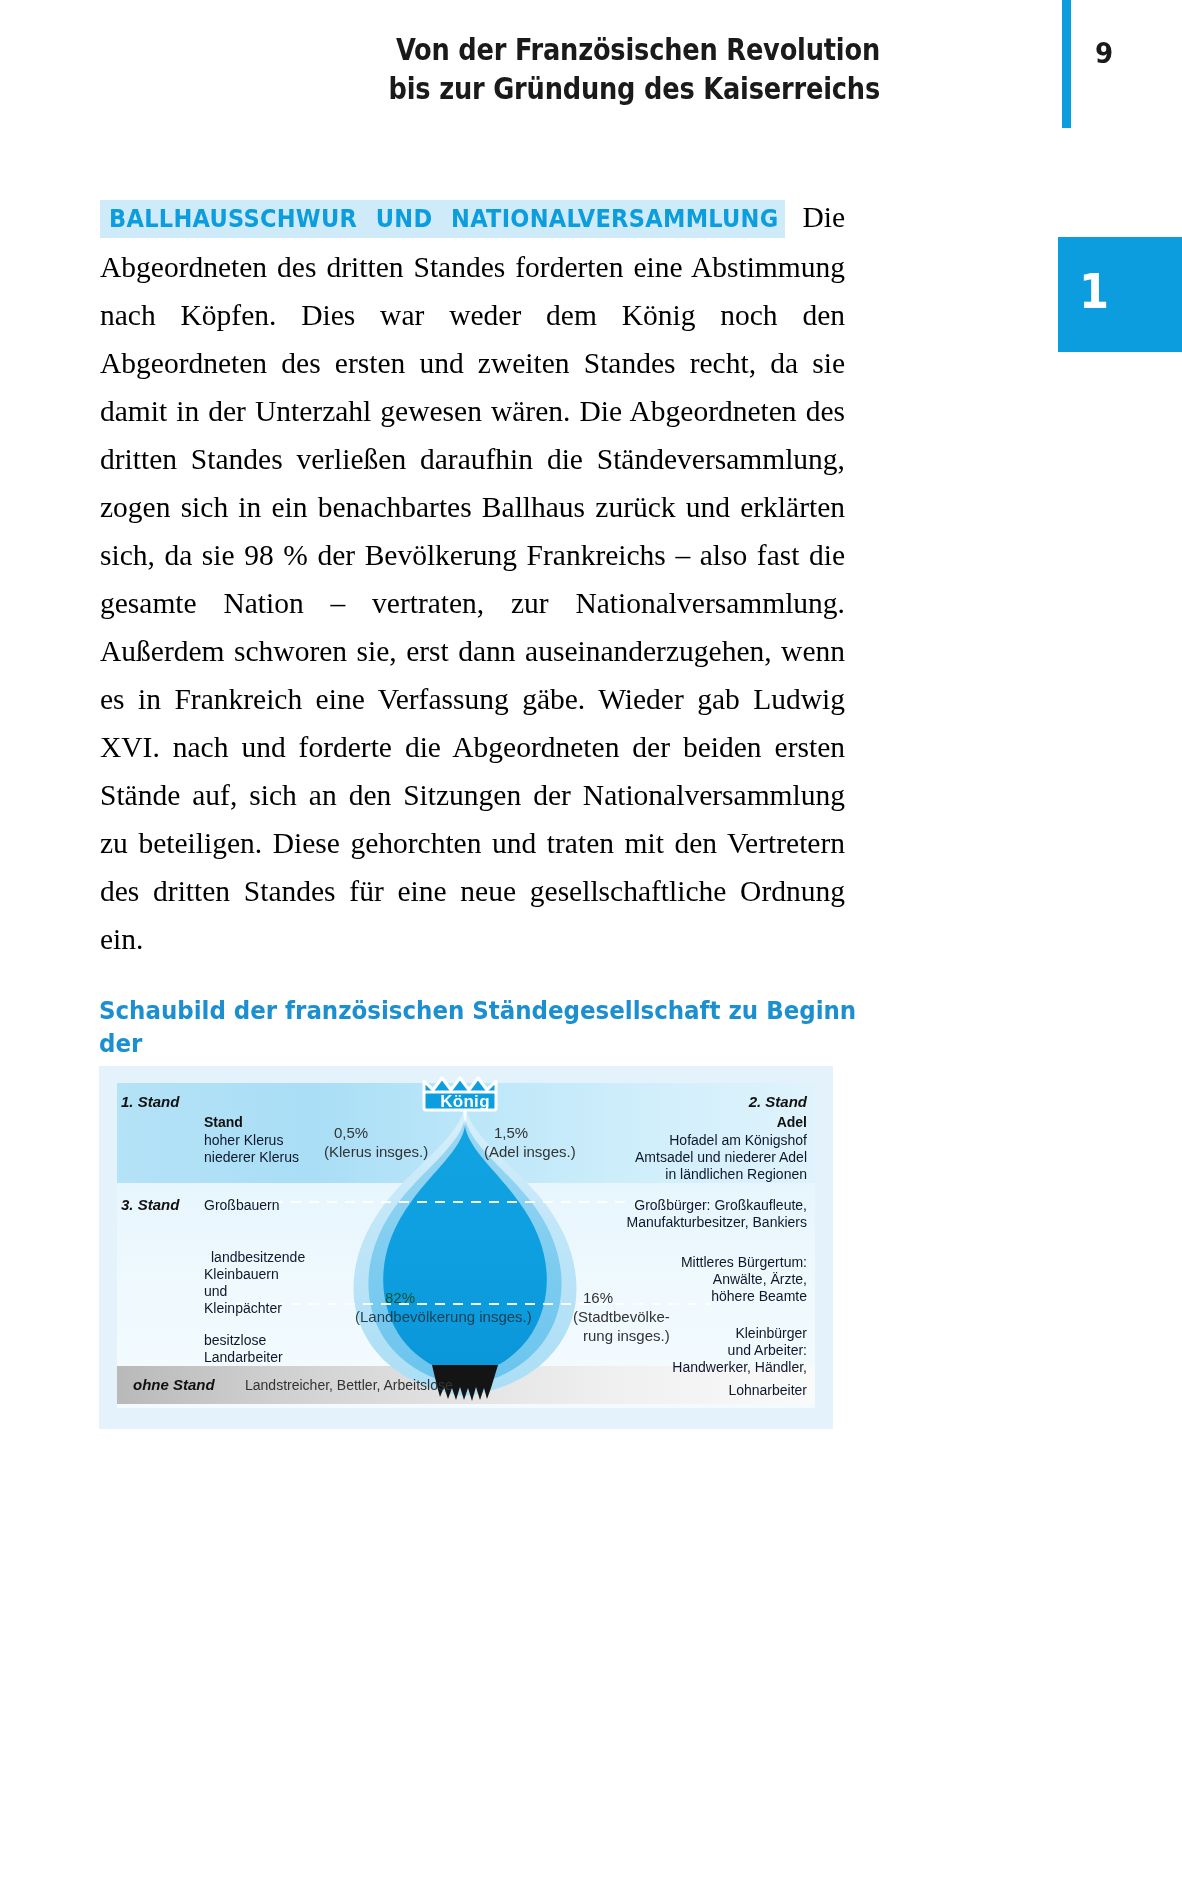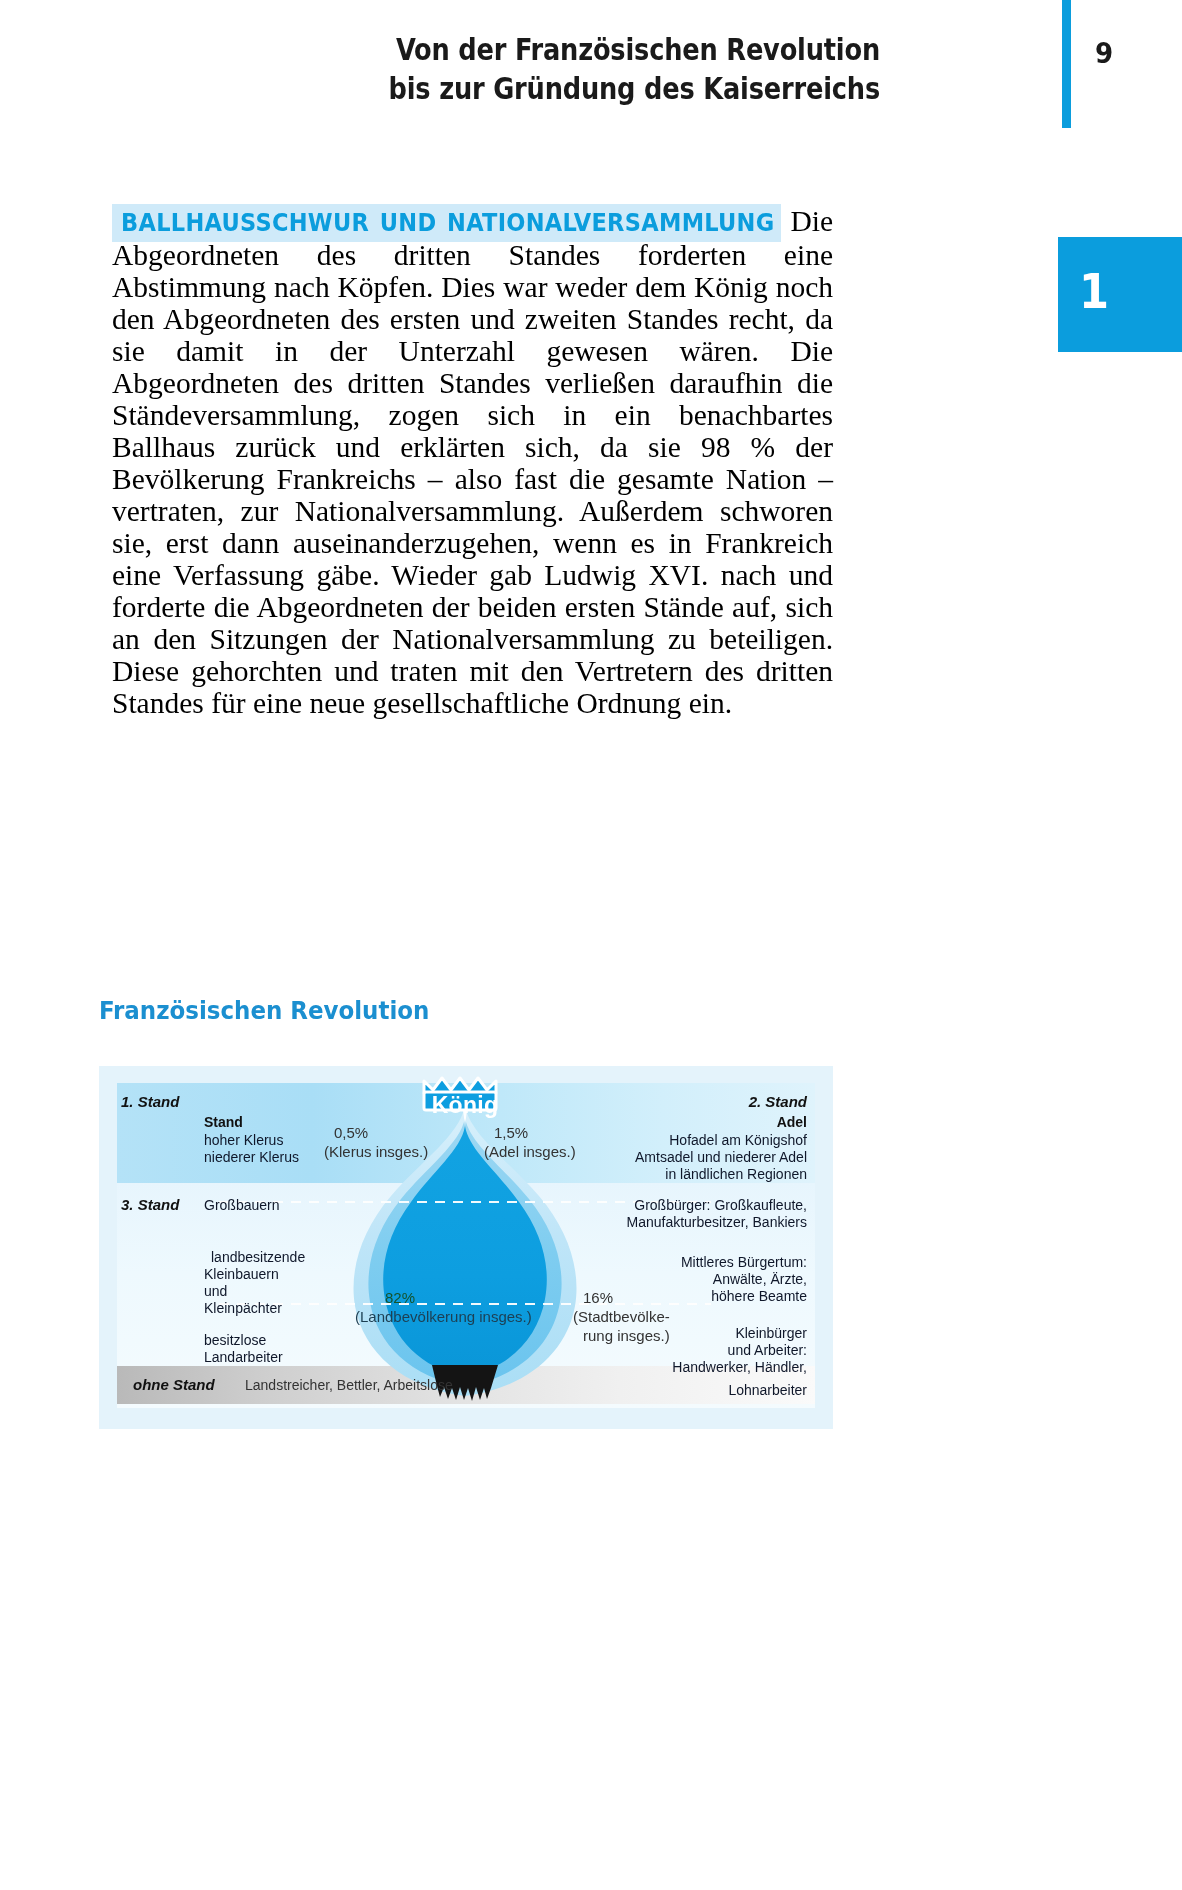--- a/index.html
+++ b/index.html
@@ -90,24 +90,24 @@
     background: #cfeaf9;
     color: #0b9ddd;
     font-family: "DejaVu Sans Condensed", "Liberation Sans Narrow", "Liberation Sans", sans-serif;
     font-weight: bold;
     font-size: 25px;
     letter-spacing: 0.3px;
     padding: 4px 6px 5px 9px;
     white-space: nowrap;
   }
   .body-par {
-    margin: 12px;
+    margin: 0;
     font-family: "Liberation Serif", serif;
     font-size: 29.5px;
-    line-height: 32px;
+    line-height: 48px;
     color: #000000;
     text-align: justify;
     text-justify: inter-word;
     hyphens: manual;
   }
 
   
   .fig-caption {
     position: absolute;
     left: 99px;
@@ -198,21 +198,21 @@
     height: 44px;
   }
   .crown-label {
     position: absolute;
     left: 0;
     top: 13px;
     width: 92px;
     text-align: center;
     font-family: "Liberation Sans", sans-serif;
     font-weight: bold;
-    font-size: 23px;
+    font-size: 17px;
     color: #ffffff;
     letter-spacing: 0.3px;
   }
 
   .ohne-stand-label {
     position: absolute;
     left: 34px;
     top: 310px;
     font-style: italic;
     font-weight: bold;
@@ -241,20 +241,21 @@
 
 <div class="chapter-tab">
   <span class="chapter-tab-num">1</span>
 </div>
 
 <div class="body-col">
   <p class="body-par"><span class="lead-tag">BALLHAUSSCHWUR UND NATIONALVERSAMMLUNG</span> <span>Die Abgeordneten des dritten Standes forderten eine Abstimmung nach Köpfen. Dies war weder dem König noch den Abgeordneten des ersten und zweiten Standes recht, da sie damit in der Unterzahl gewesen wären. Die Abgeordneten des dritten Standes verließen daraufhin die Ständeversammlung, zogen sich in ein benachbartes Ballhaus zurück und erklärten sich, da sie 98 % der Bevölkerung Frankreichs – also fast die gesamte Nation – vertraten, zur Nationalversammlung. Außerdem schworen sie, erst dann auseinanderzugehen, wenn es in Frankreich eine Verfassung gäbe. Wieder gab Ludwig XVI. nach und forderte die Abgeordneten der beiden ersten Stände auf, sich an den Sitzungen der Nationalversammlung zu beteiligen. Diese gehorchten und traten mit den Vertretern des dritten Standes für eine neue gesellschaftliche Ordnung ein.</span></p>
 </div>
 
 <div class="fig-caption">
+  <span class="line">Schaubild der französischen Ständegesellschaft zu Beginn der</span>
   <span class="line">Französischen Revolution</span>
 </div>
 
 <div class="diagram">
   <div class="diagram-inner">
 
     <div class="band-top"></div>
     <div class="band-rest"></div>
     <div class="band-bottom"></div>
 

